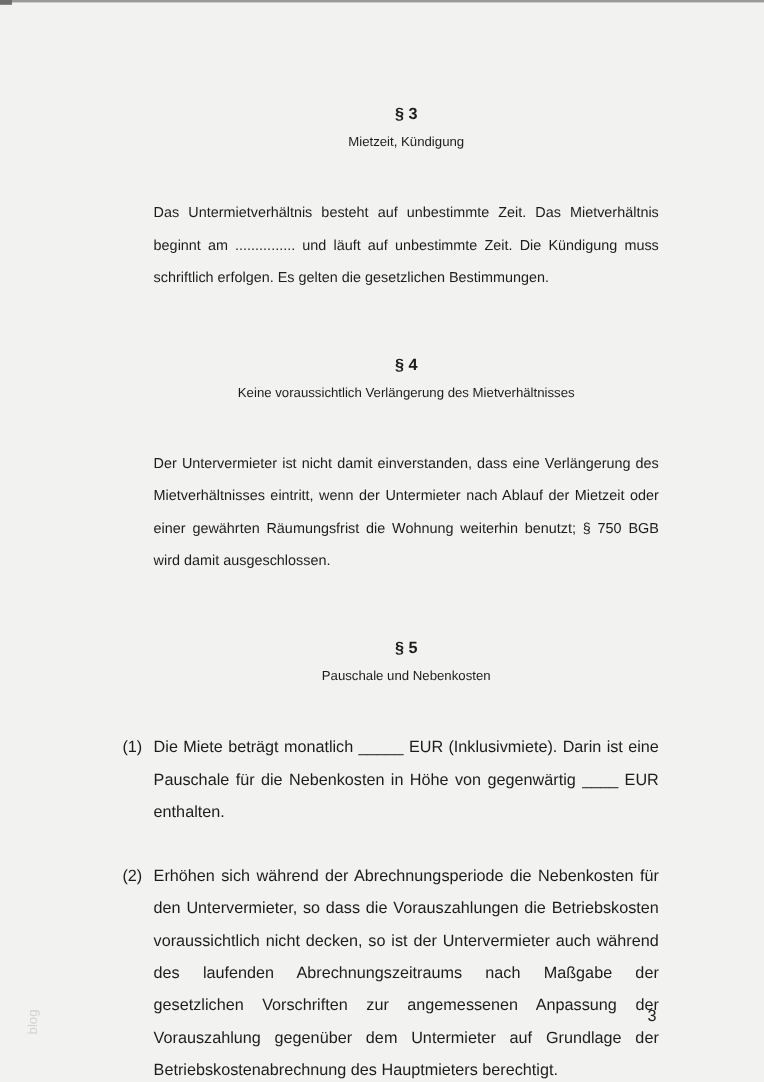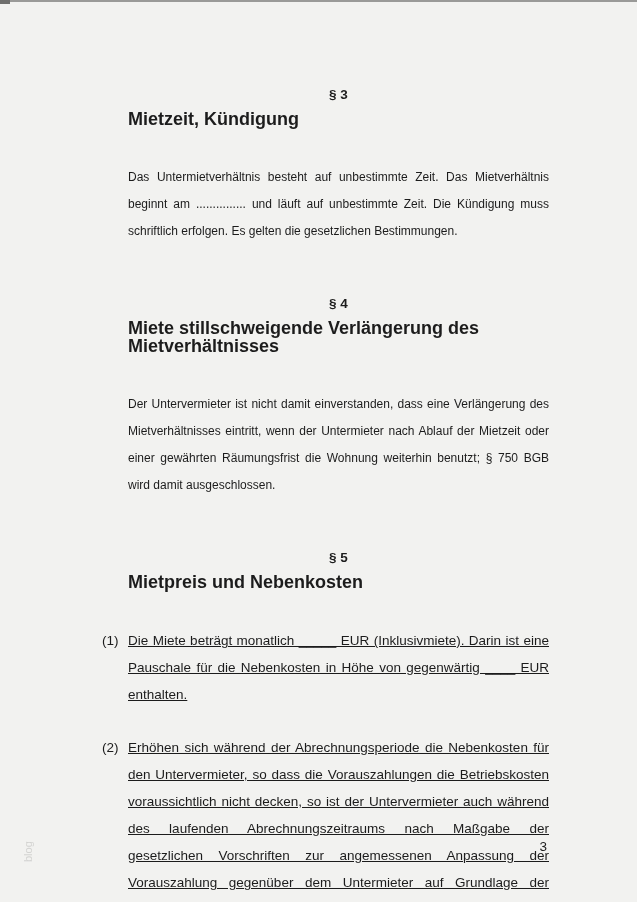--- a/index.html
+++ b/index.html
@@ -44,23 +44,23 @@
     margin-bottom: 50px;
   }
   .section-number {
     text-align: center;
     font-weight: bold;
     font-size: 13.5px;
     line-height: 18px;
     margin: 0 0 6px 0;
   }
   .section-title {
-    text-align: left;
-    font-weight: bold;
-    font-size: 18px;
+    text-align: center;
+    font-weight: normal;
+    font-size: 11px;
     line-height: 18px;
     margin: 0 0 36px 0;
   }
   .para {
     text-align: justify;
     font-size: 12px;
     line-height: 27px;
     margin: 0 0 24px 0;
   }
   .numbered-item {
@@ -71,21 +71,20 @@
   .item-marker {
     flex: 0 0 26px;
     font-size: 13.5px;
     line-height: 27px;
   }
   .item-text {
     flex: 1;
     text-align: justify;
     font-size: 13.5px;
     line-height: 27px;
-    text-decoration: underline;
   }
   .page-number {
     position: absolute;
     right: 90px;
     bottom: 48px;
     font-size: 13.5px;
     color: #1c1c1c;
   }
   .watermark {
     position: absolute;
@@ -107,27 +106,27 @@
   <div class="content">
 
     <div class="section">
       <div class="section-number">§ 3</div>
       <div class="section-title">Mietzeit, Kündigung</div>
       <p class="para">Das Untermietverhältnis besteht auf unbestimmte Zeit. Das Mietverhältnis beginnt am ............... und läuft auf unbestimmte Zeit. Die Kündigung muss schriftlich erfolgen. Es gelten die gesetzlichen Bestimmungen.</p>
     </div>
 
     <div class="section">
       <div class="section-number">§ 4</div>
-      <div class="section-title">Miete stillschweigende Verlängerung des Mietverhältnisses</div>
+      <div class="section-title">Keine voraussichtlich Verlängerung des Mietverhältnisses</div>
       <p class="para">Der Untervermieter ist nicht damit einverstanden, dass eine Verlängerung des Mietverhältnisses eintritt, wenn der Untermieter nach Ablauf der Mietzeit oder einer gewährten Räumungsfrist die Wohnung weiterhin benutzt; § 750 BGB wird damit ausgeschlossen.</p>
     </div>
 
     <div class="section">
       <div class="section-number">§ 5</div>
-      <div class="section-title">Mietpreis und Nebenkosten</div>
+      <div class="section-title">Pauschale und Nebenkosten</div>
 
       <div class="numbered-item">
         <div class="item-marker">(1)</div>
         <div class="item-text">Die Miete beträgt monatlich _____ EUR (Inklusivmiete). Darin ist eine Pauschale für die Nebenkosten in Höhe von gegenwärtig ____ EUR enthalten.</div>
       </div>
 
       <div class="numbered-item">
         <div class="item-marker">(2)</div>
         <div class="item-text">Erhöhen sich während der Abrechnungsperiode die Nebenkosten für den Untervermieter, so dass die Vorauszahlungen die Betriebskosten voraussichtlich nicht decken, so ist der Untervermieter auch während des laufenden Abrechnungszeitraums nach Maßgabe der gesetzlichen Vorschriften zur angemessenen Anpassung der Vorauszahlung gegenüber dem Untermieter auf Grundlage der Betriebskostenabrechnung des Hauptmieters berechtigt.</div>
       </div>

